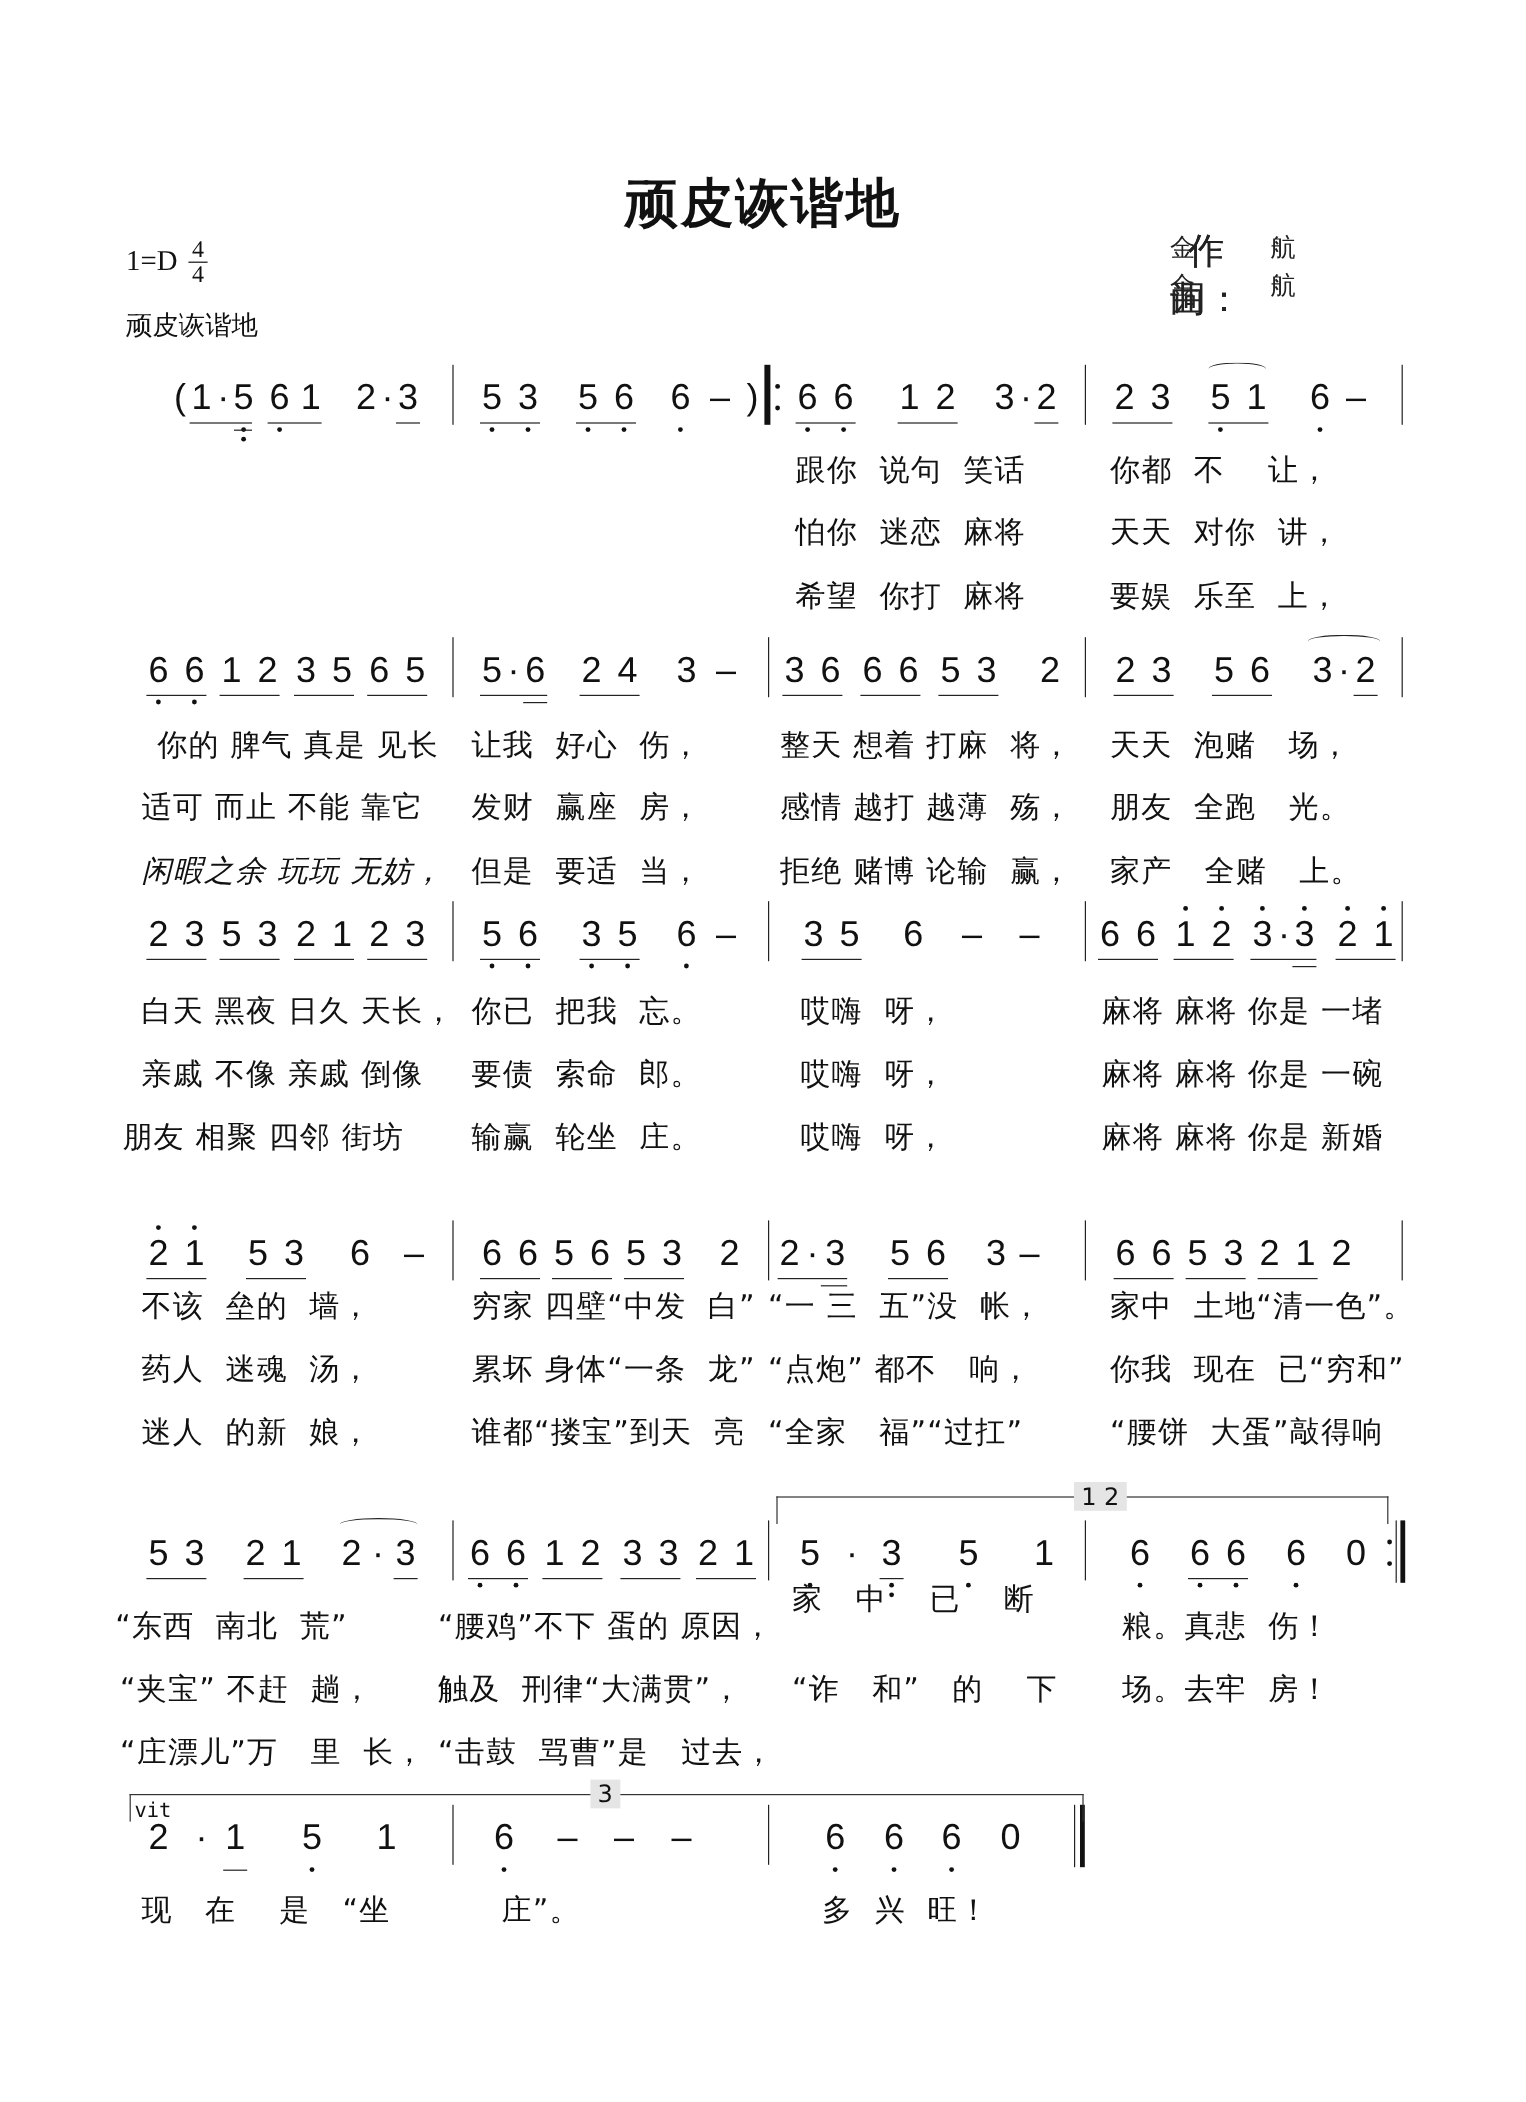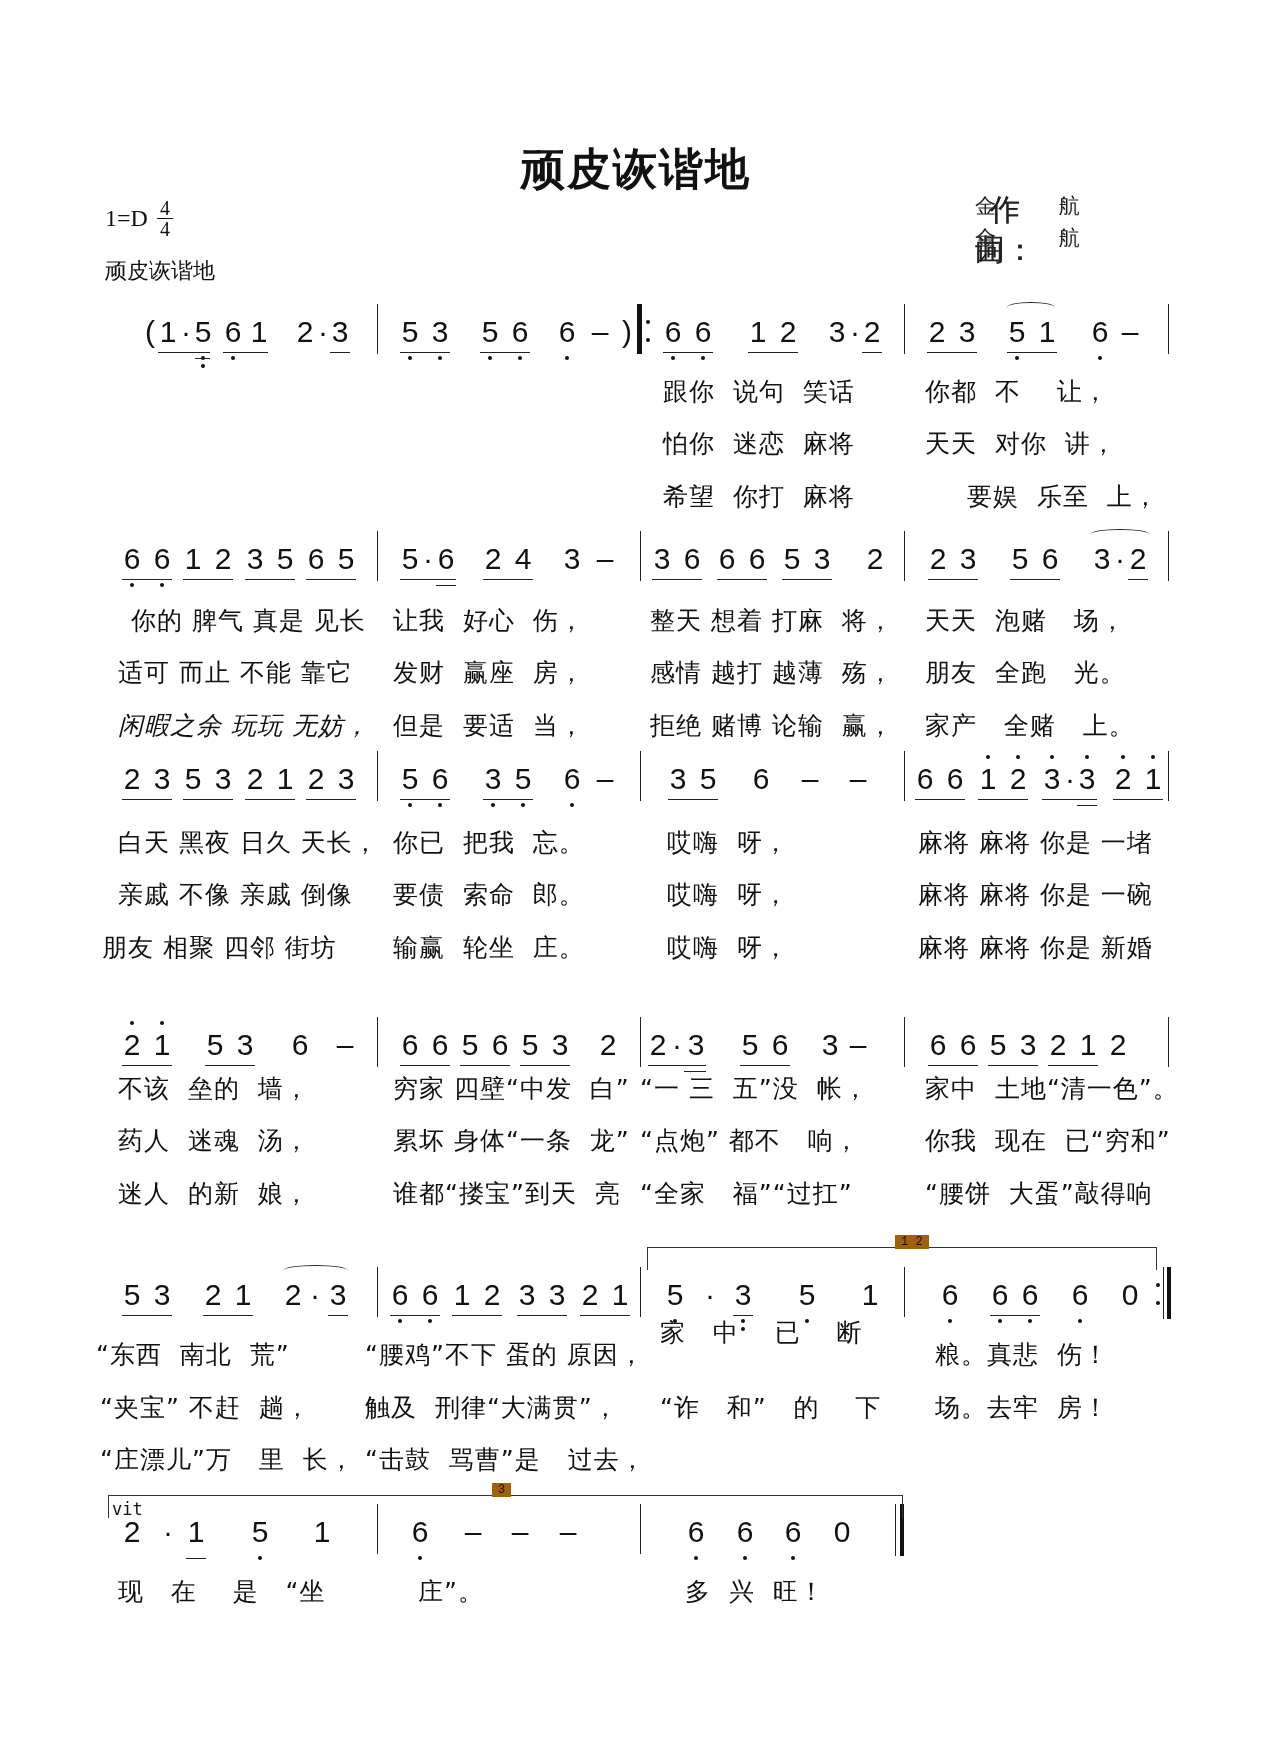--- a/index.html
+++ b/index.html
@@ -17,21 +17,21 @@
   .n { position:absolute; font-size:30px; font-family:"Liberation Sans","DejaVu Sans",sans-serif; top:0; width:20px; text-align:center; line-height:40px; }
   .dotb { position:absolute; width:4px; height:4px; border-radius:50%; background:#111; }
   .ul { position:absolute; height:0; border-top:1.5px solid #222; }
   .barline { position:absolute; width:0; border-left:1.5px solid #222; }
   .thick { position:absolute; width:5px; background:#111; }
   .slur { position:absolute; border-top:1.5px solid #222; border-radius:50% 50% 0 0; height:10px; }
   .lyr { position:absolute; font-size:25px; white-space:pre; letter-spacing:1px; }
   .volta { position:absolute; border-top:1.5px solid #333; height:22px; }
   .volta.left { border-left:1.5px solid #333; }
   .volta.right { border-right:1.5px solid #333; }
-  .vnum { position:absolute; font-size:12px; background:#a16207; padding:0 6px;font-family:Liberation Mono, monospace; }
+  .vnum { position:absolute; font-size:20px; background:#e5e5e5; padding:0 6px; }
   .vit { position:absolute; font-size:17px; font-family:"DejaVu Sans Mono",monospace; }
 </style>
 </head>
 <body>
 
 <div class="abs title">顽皮诙谐地</div>
 <div class="abs key">1=D</div>
 <div class="abs timesig">
   <div>4</div>
   <div class="bar"></div>
@@ -101,21 +101,21 @@
     <div class="thick" style="left: 637px; top: 304px; height: 50px;"></div>
     <div class="dotb" style="left: 646px; top: 320px;"></div>
     <div class="dotb" style="left: 646px; top: 338px;"></div>
     <div class="barline" style="left: 904px; top: 304px; height: 50px;"></div>
     <div class="barline" style="left: 1168px; top: 304px; height: 50px;"></div>
     <div class="lyr" style="left: 663px; top: 375px;">跟你  说句  笑话</div>
     <div class="lyr" style="left: 925px; top: 375px;">你都  不    让，</div>
     <div class="lyr" style="left: 663px; top: 427px;">怕你  迷恋  麻将</div>
     <div class="lyr" style="left: 925px; top: 427px;">天天  对你  讲，</div>
     <div class="lyr" style="left: 663px; top: 480px;">希望  你打  麻将</div>
-    <div class="lyr" style="left: 925px; top: 480px; margin-left: 42px;">要娱  乐至  上，</div>
+    <div class="lyr" style="left: 925px; top: 480px;">要娱  乐至  上，</div>
     <div class="n" style="left: 122px; top: 539px;">6</div>
     <div class="dotb" style="left: 130px; top: 583px;"></div>
     <div class="n" style="left: 152px; top: 539px;">6</div>
     <div class="dotb" style="left: 160px; top: 583px;"></div>
     <div class="n" style="left: 183px; top: 539px;">1</div>
     <div class="n" style="left: 213px; top: 539px;">2</div>
     <div class="n" style="left: 245px; top: 539px;">3</div>
     <div class="n" style="left: 275px; top: 539px;">5</div>
     <div class="n" style="left: 306px; top: 539px;">6</div>
     <div class="n" style="left: 336px; top: 539px;">5</div>

